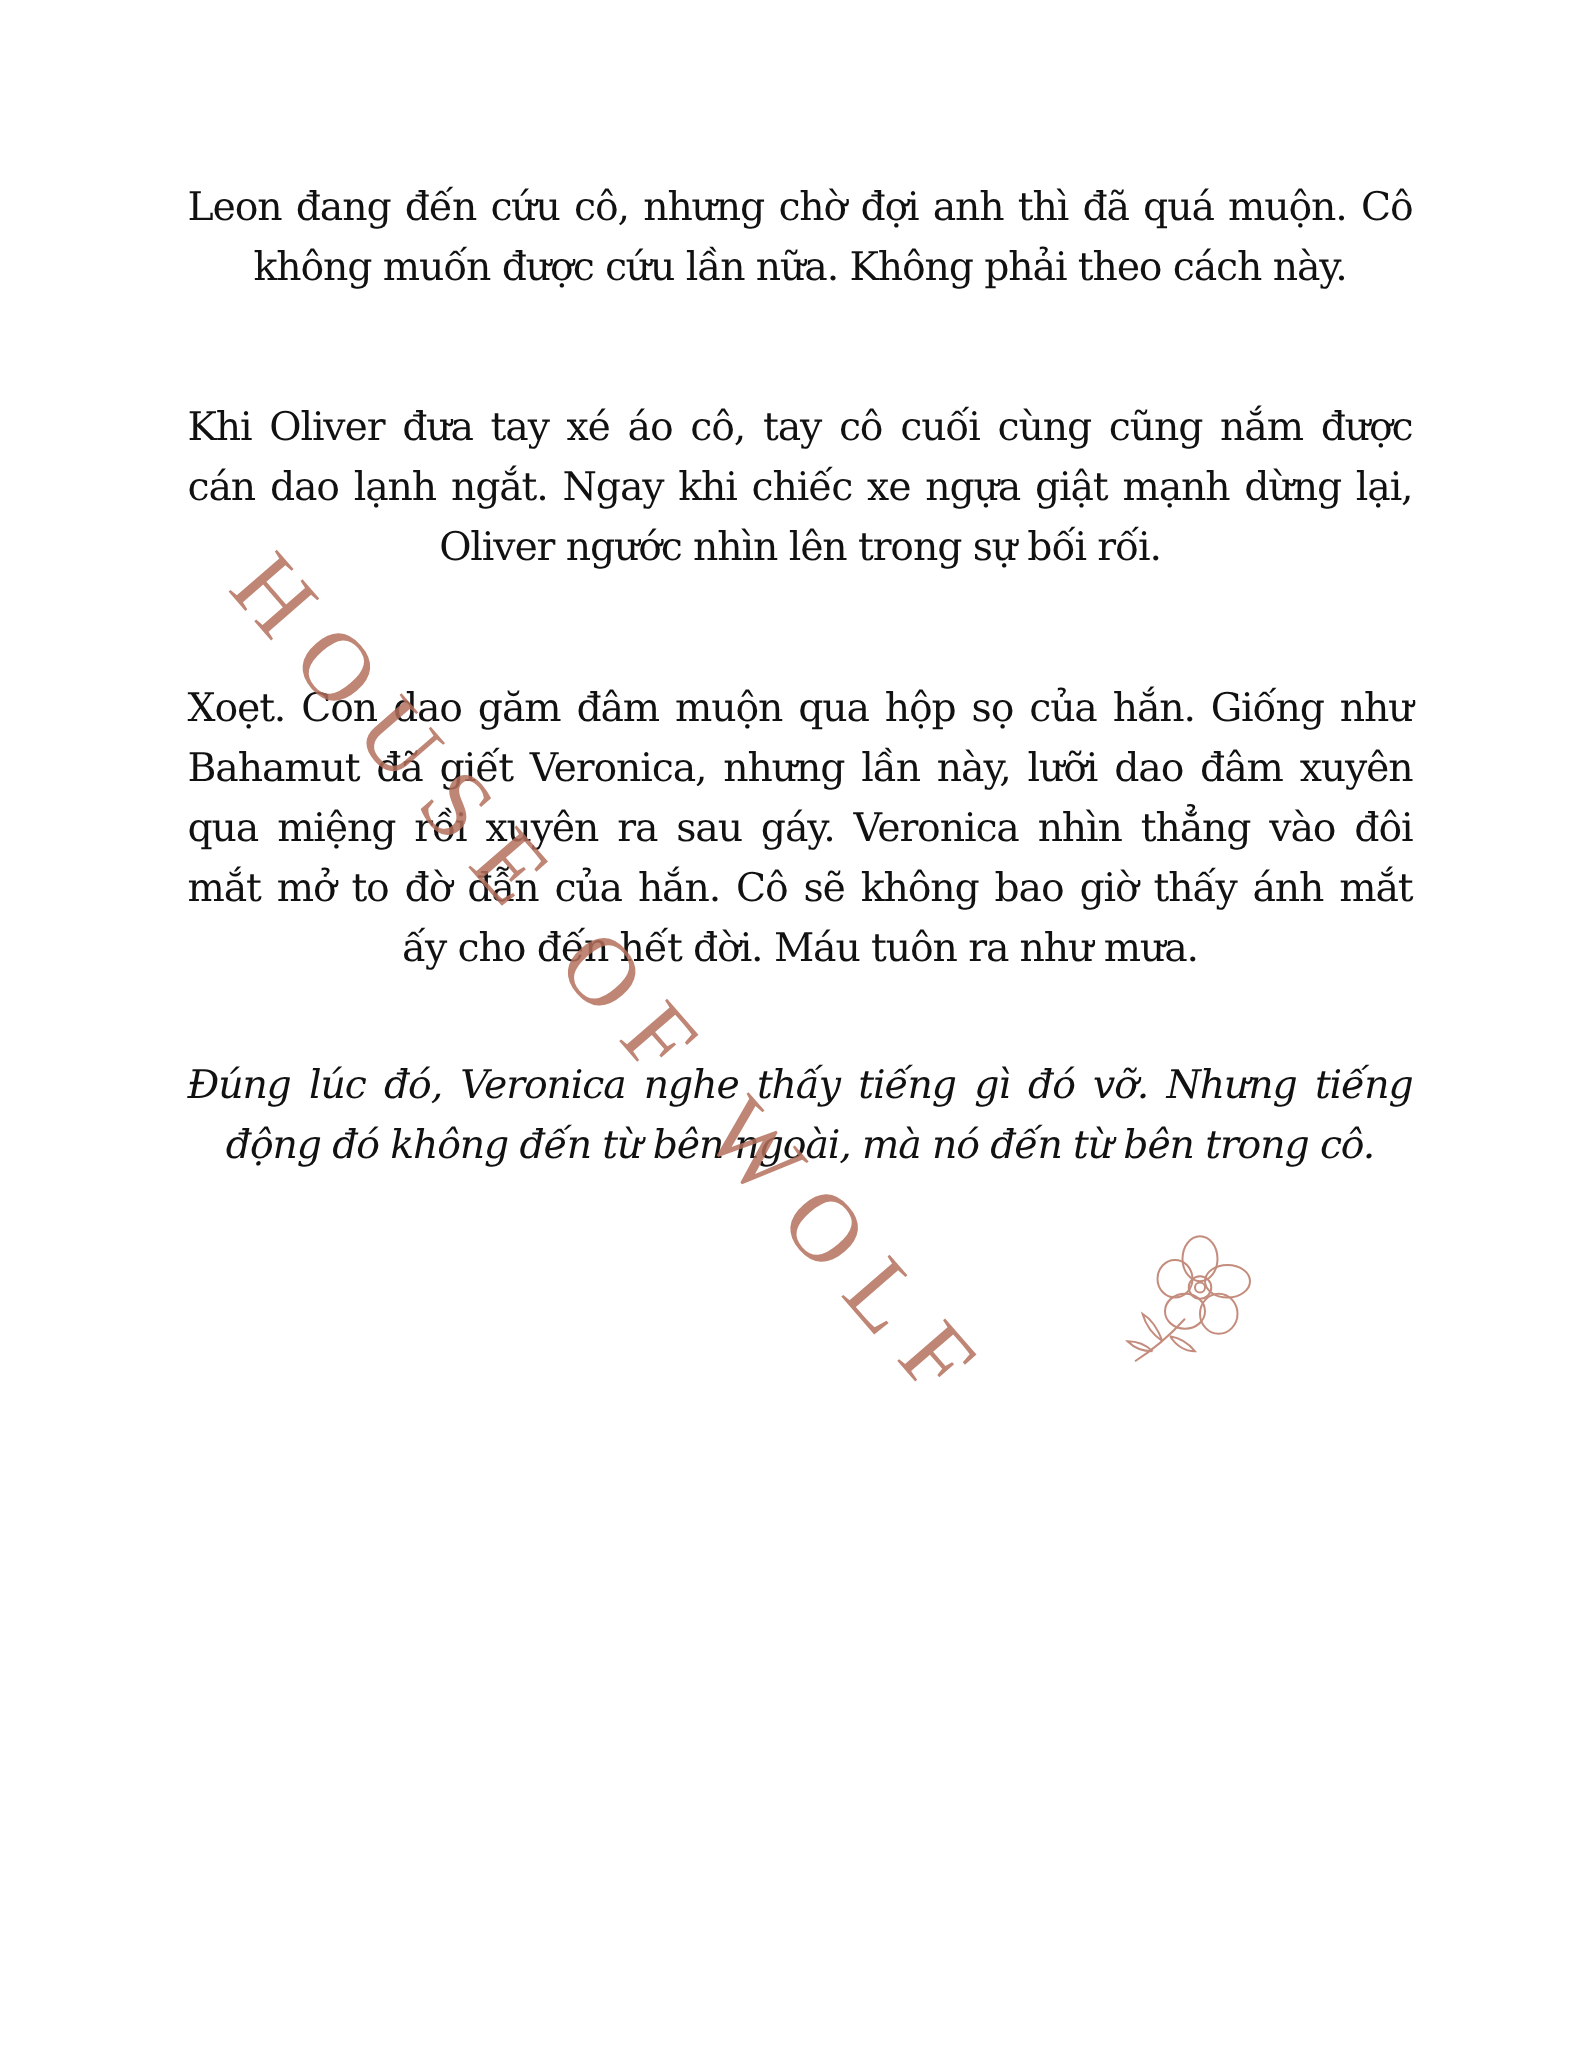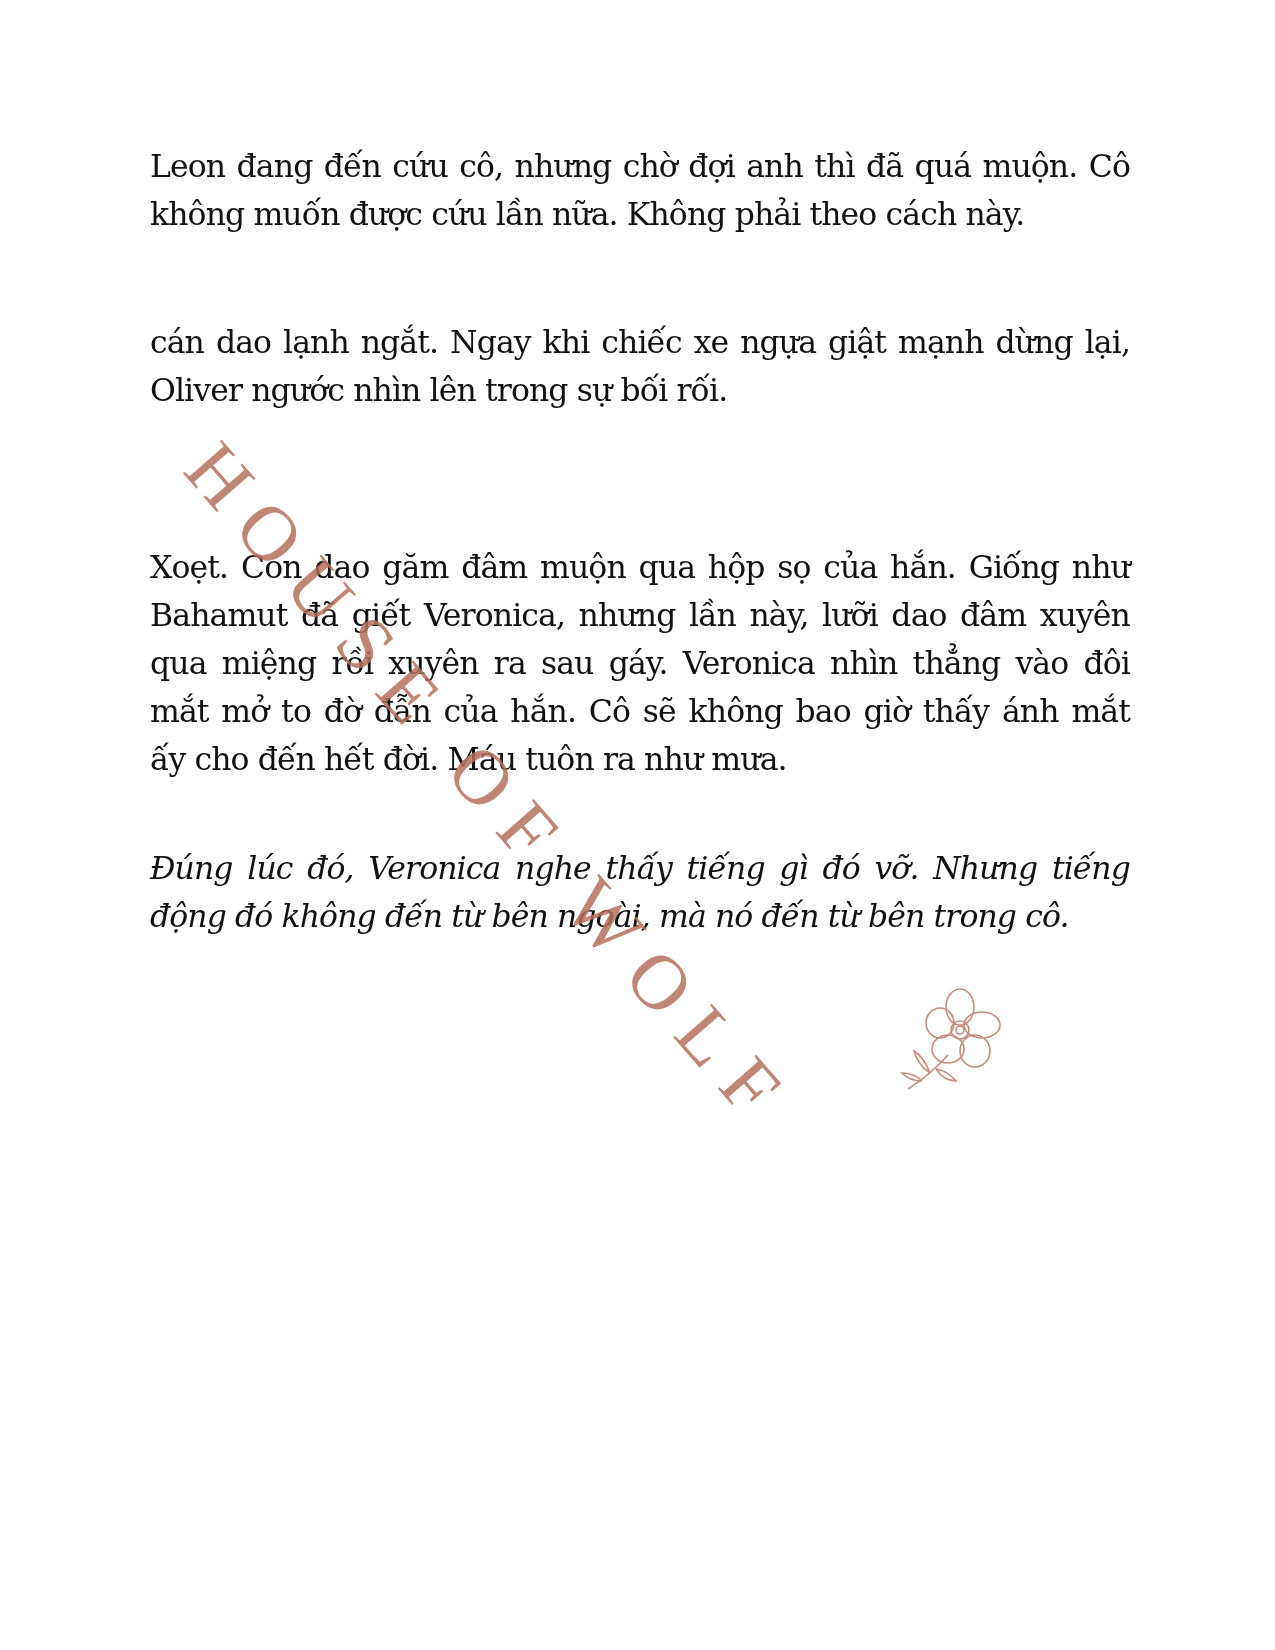--- a/index.html
+++ b/index.html
@@ -1,36 +1,37 @@
 <!DOCTYPE html>
 <html><head>
 <meta charset="utf-8">
 <style>
   html, body { margin:0; padding:0; background:#ffffff; }
   body { width:1275px; height:1650px; position:relative; overflow:hidden; }
   .page { position:absolute; left:0; top:0; width:1087px; height:1650px; background:#fff; }
   .text-block { position:absolute; left:150px; width:980px; font-family:"DejaVu Serif", "Liberation Serif", serif; font-size:31.5px; color:#111; letter-spacing:-0.9px; z-index:2; }
-  .line { height:48px; line-height:48px; white-space:nowrap; }
+  .line { height:48px; line-height:48px; white-space:nowrap;text-align:center; }
   .line.justify { text-align:justify; text-align-last:justify; }
   .ital { }
   .watermark { position:absolute; left:0; top:0; width:1275px; height:1650px; z-index:3; pointer-events:none; }
   .wm-text { position:absolute; left:235px; top:425px; transform-origin:0 0; transform:rotate(49deg); font-family:"Liberation Serif", serif; font-size:78px; color:#b5705d; opacity:0.85; letter-spacing:20px; white-space:nowrap; }
   .flower { position:absolute; left:900px; top:985px; }
 </style>
 </head>
 <body>
 
 <div class="page">
 
   <div class="text-block" style="top:142px;">
     <div class="line justify">Leon đang đến cứu cô, nhưng chờ đợi anh thì đã quá muộn. Cô</div>
     <div class="line">không muốn được cứu lần nữa. Không phải theo cách này.</div>
   </div>
 
   <div class="text-block" style="top:318px;">
+    <div class="line justify">Khi Oliver đưa tay xé áo cô, tay cô cuối cùng cũng nắm được</div>
     <div class="line justify">cán dao lạnh ngắt. Ngay khi chiếc xe ngựa giật mạnh dừng lại,</div>
     <div class="line">Oliver ngước nhìn lên trong sự bối rối.</div>
   </div>
 
   <div class="text-block" style="top:543px;">
     <div class="line justify"><span class="ital">Xoẹt.</span><span> Con dao găm đâm muộn qua hộp sọ của hắn. Giống như</span></div>
     <div class="line justify">Bahamut đã giết Veronica, nhưng lần này, lưỡi dao đâm xuyên</div>
     <div class="line justify">qua miệng rồi xuyên ra sau gáy. Veronica nhìn thẳng vào đôi</div>
     <div class="line justify">mắt mở to đờ đẫn của hắn. Cô sẽ không bao giờ thấy ánh mắt</div>
     <div class="line">ấy cho đến hết đời. Máu tuôn ra như mưa.</div>

